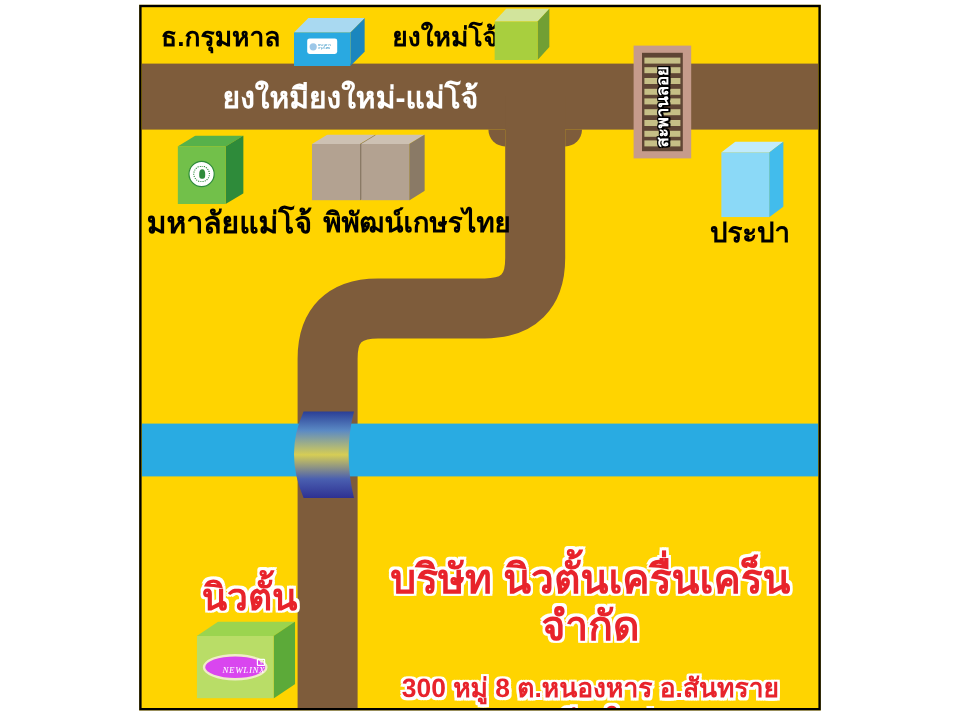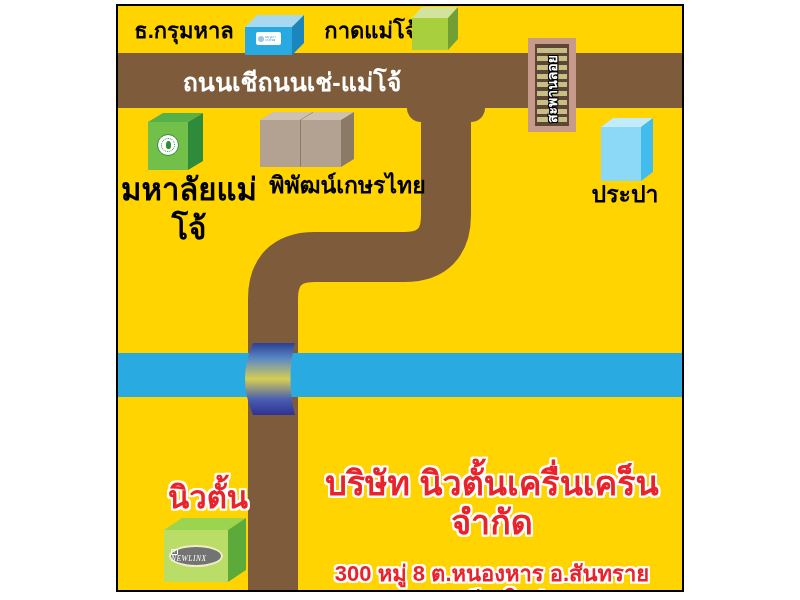--- a/index.html
+++ b/index.html
@@ -29,22 +29,22 @@
     border-radius:2px;display:flex;align-items:center;padding:1px 2px;box-sizing:border-box;}
   .logo-bank .dot{width:6px;height:6px;border-radius:50%;background:#9CC7E8;flex:0 0 auto;}
   .logo-bank .txt{font-size:3px;color:#1B86BE;line-height:1;margin-left:1px;}
   .logo-univ{position:absolute;left:9px;top:21px;width:22px;height:22px;border-radius:50%;
     background:#fff;border:1px solid #2E8B3A;box-sizing:border-box;display:flex;
     align-items:center;justify-content:center;}
   .logo-univ .inner{width:12px;height:12px;border-radius:50%;border:1px dotted #2E8B3A;
     display:flex;align-items:center;justify-content:center;}
   .logo-univ .core{width:5px;height:8px;background:#2E8B3A;border-radius:50% 50% 40% 40%;}
   .logo-newlinx{position:absolute;left:5px;top:27px;width:54px;height:22px;border-radius:50%;
-    background:#737373;border:2px solid #EFEcC8;box-sizing:border-box;display:flex;
-    flex-direction:column;align-items:flex-start;justify-content:center;}
+    background:#d946ef;border:2px solid #EFEcC8;box-sizing:border-box;display:flex;
+    flex-direction:column;align-items:flex-end;justify-content:center;}
   .logo-newlinx .crest{width:7px;height:6px;border:1px solid #fff;border-radius:1px;
     font-size:4px;color:#fff;line-height:4px;text-align:center;box-sizing:border-box;}
   .logo-newlinx .txt{font-size:7.5px;color:#fff;letter-spacing:0.5px;line-height:1;
     font-family:"Liberation Serif","DejaVu Serif",serif;font-style:italic;}
 </style>
 </head>
 <body>
 
 <div class="map">
 
@@ -59,21 +59,21 @@
       </linearGradient>
     </defs>
     <rect x="0" y="47" width="564" height="55" fill="#7E5C3B"></rect>
     <path d="M 328 74 L 328 209 Q 328 251 286 251 L 197 251 Q 155 251 155 293 L 155 584" fill="none" stroke-width="50" stroke="#7E5C3B"></path>
     <path d="M 289 102 L 303 102 L 303 116 A 14 14 0 0 1 289 102 Z" fill="#7E5C3B"></path>
     <path d="M 367 102 L 353 102 L 353 116 A 14 14 0 0 0 367 102 Z" fill="#7E5C3B"></path>
     <rect x="0" y="347" width="564" height="44" fill="#29ABE2"></rect>
     <path d="M 135 337 Q 119 372 135 409 L 177 409 Q 168 372 177 337 Z" fill="url(#bridgeGrad)"></path>
   </svg>
 
-  <div class="lbl road-label" style="left:54px;top:61px;width:240px;">ถนนเชีถนนเช่-แม่โจ้</div>
+  <div class="lbl road-label" style="left:54px;top:61px;width:240px;">ยงใหมียงใหม่-แม่โจ้</div>
 
   <div class="sign">
     <div class="sign-inner">
       <div class="rung"></div>
         <div class="rung"></div>
       <div class="rung"></div>
         <div class="rung"></div>
       <div class="rung"></div>
         <div class="rung"></div>
       <div class="rung"></div>
@@ -89,42 +89,42 @@
       <polygon points="0,12 12,0 59,0 47,12" fill="#A9D9F1"></polygon>
       <polygon points="47,12 59,0 59,28 47,40" fill="#1B86BE"></polygon>
       <rect x="0" y="12" width="47" height="28" fill="#29A9E1"></rect>
     </svg>
     <div class="logo-bank">
       <div class="dot"></div>
       <div class="txt">ธนาคารกรุงไทย</div>
     </div>
   </div>
 
-  <div class="lbl" style="left:193px;top:11px;width:120px;font-size:22px;">กาดแม่โจ้</div>
+  <div class="lbl" style="left:193px;top:11px;width:120px;font-size:22px;">ยงใหม่โจ้</div>
   <div class="abs" style="left:294px;top:1px;">
     <svg width="46" height="43">
       <polygon points="0,11 10,0 46,0 36,11" fill="#D2E49C"></polygon>
       <polygon points="36,11 46,0 46,32 36,43" fill="#719F34"></polygon>
       <rect x="0" y="11" width="36" height="32" fill="#A8CF3E"></rect>
     </svg>
   </div>
 
   <div class="abs" style="left:30px;top:107px;">
     <svg width="55" height="57">
       <polygon points="0,9 15,0 55,0 40,9" fill="#57B14A"></polygon>
       <polygon points="40,9 55,0 55,48 40,57" fill="#2E8B3A"></polygon>
       <rect x="0" y="9" width="40" height="48" fill="#72C04A"></rect>
     </svg>
     <div class="logo-univ">
       <div class="inner">
           <div class="core"></div>
         </div>
     </div>
   </div>
-  <div class="lbl" style="left:0px;top:165px;width:142px;font-size:31px;">มหาลัยแม่โจ้</div>
+  <div class="lbl" style="left:0px;top:165px;width:142px;font-size:25px;text-align:right;">มหาลัยแม่โจ้</div>
 
   <div class="abs" style="left:142px;top:106px;">
     <svg width="53" height="55">
       <polygon points="0,8 13,0 53,0 40,8" fill="#CDC1B3"></polygon>
       <polygon points="40,8 53,0 53,47 40,55" fill="#8A7A66"></polygon>
       <rect x="0" y="8" width="40" height="47" fill="#B3A291"></rect>
     </svg>
   </div>
   <div class="abs" style="left:183px;top:106px;">
     <svg width="53" height="55">

